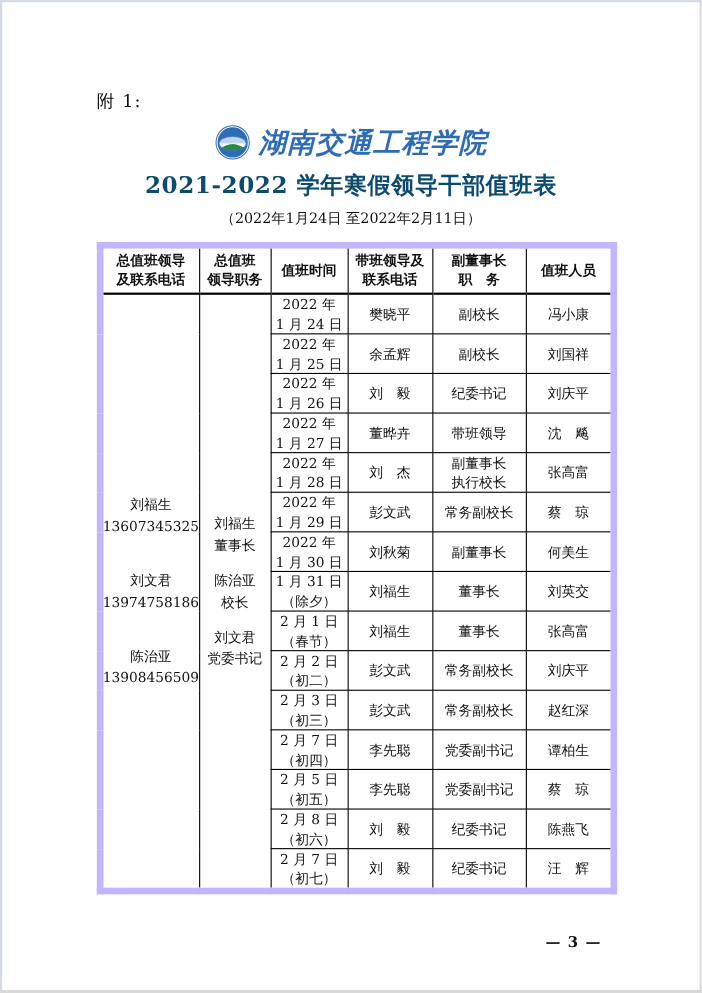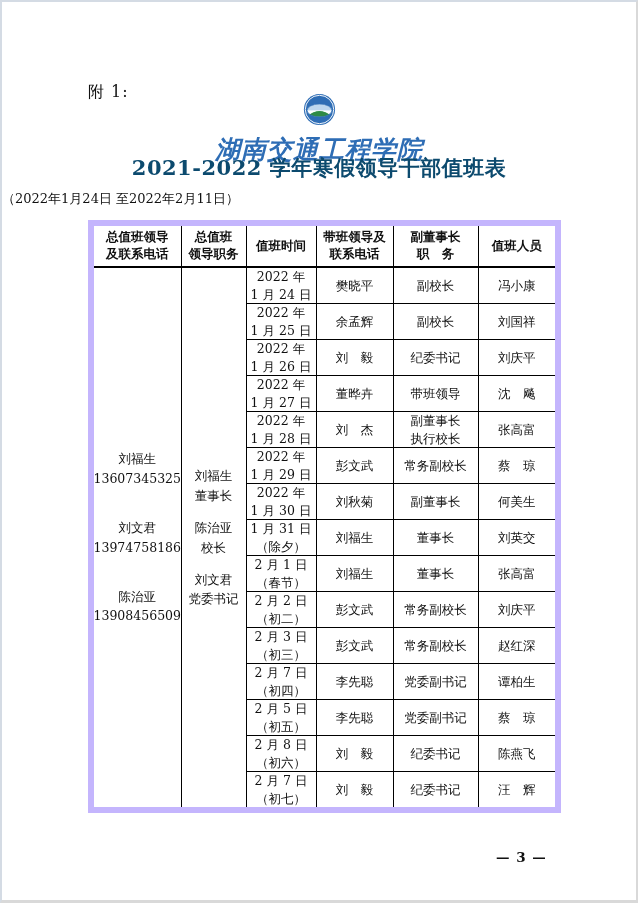--- a/index.html
+++ b/index.html
@@ -12,32 +12,32 @@
     position:absolute;inset:0;box-sizing:border-box;
     border-top:2px solid #d4dbe4;border-left:2px solid #d4dbe4;
     border-right:2px solid #d9d9d9;border-bottom:3px solid #d9d9d9;
     background:#fff;
   }
   .attachment{
     position:absolute;left:74px;top:80px;font-size:16px;letter-spacing:1px;margin-left:12px;
   }
   .logo-row{
     position:absolute;top:108px;left:0;width:100%;height:38px;
-    display:flex;justify-content:center;align-items:center;gap:7px;flex-direction:column;
+    display:flex;justify-content:center;align-items:center;gap:7px;
   }
   .school-name{
     font-size:25px;font-weight:bold;font-style:italic;color:#2e6db5;
     letter-spacing:1px;
   }
   .doc-title{
     position:absolute;top:152px;left:0;width:100%;text-align:center;
     font-size:21px;font-weight:bold;letter-spacing:0.5px;color:#0c4a6e;
   }
   .doc-subtitle{
-    position:absolute;top:188px;left:0;width:100%;text-align:left;
+    position:absolute;top:188px;left:0;width:100%;text-align:center;
     font-size:13px;color:#111;
   }
   table.duty-table{
     position:absolute;left:86px;top:218px;width:467px;
     border-collapse:collapse;table-layout:fixed;
     border:6px solid #c4b5fd;
   }
   .duty-table th,.duty-table td{
     border:1px solid #000;text-align:center;vertical-align:middle;
     padding:0 2px;font-size:12.5px;white-space:pre-line;line-height:1.4;

